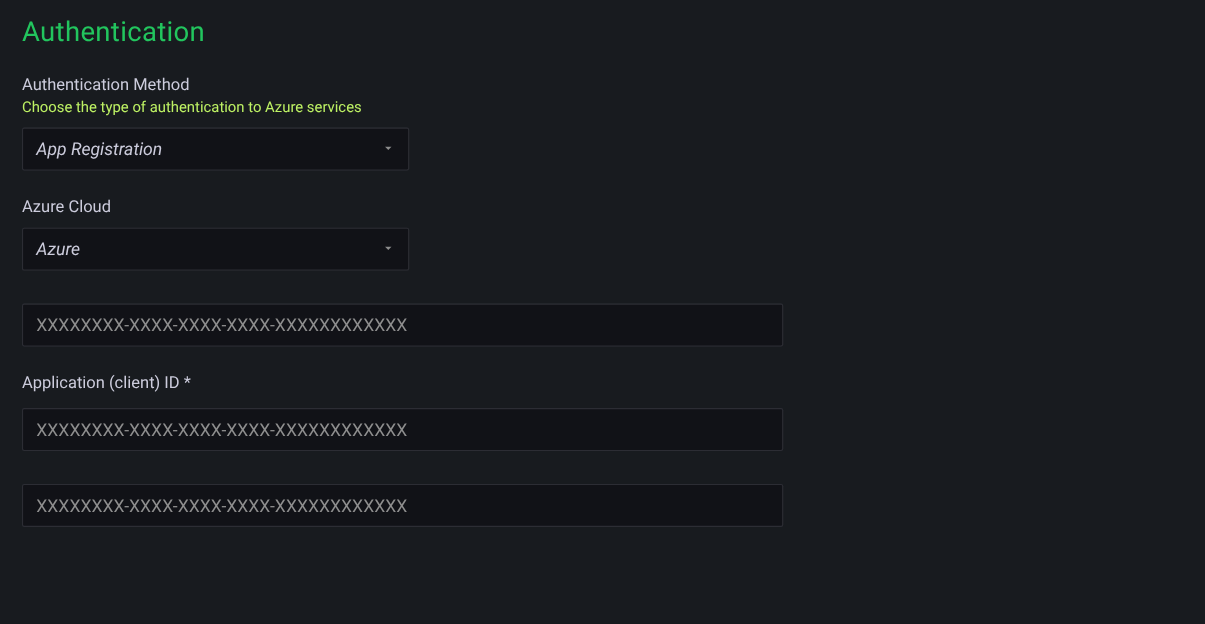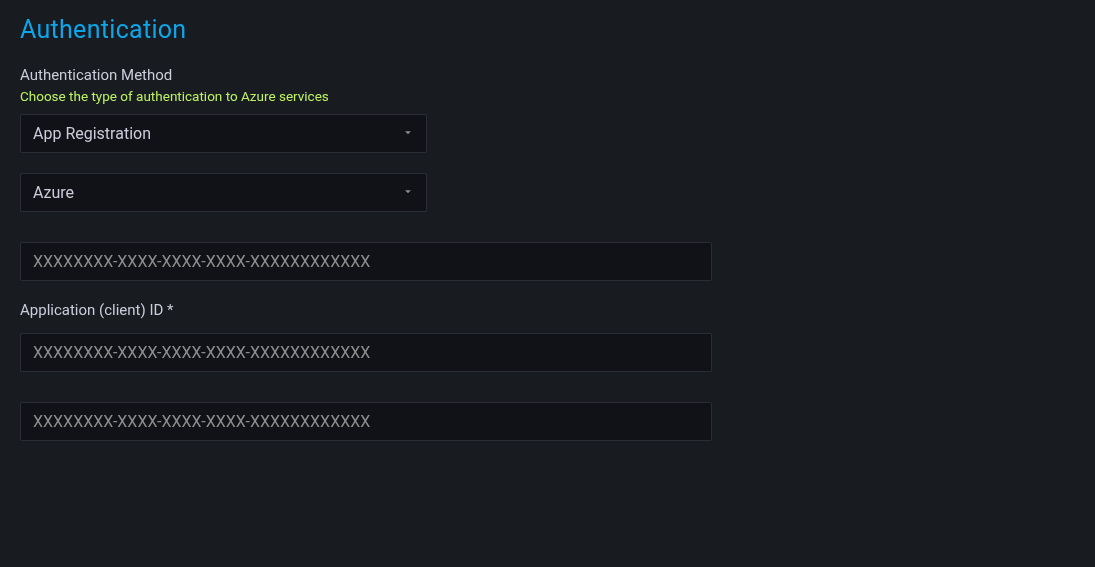--- a/index.html
+++ b/index.html
@@ -11,43 +11,44 @@
       background-color: #181b1f;
       color: #ccccdc;
       font-family: -apple-system, BlinkMacSystemFont, "Segoe UI", Roboto, Helvetica, Arial, sans-serif;
       width: 1095px;
       height: 567px;
       padding: 15px 20px;
     }
     .section-title {
       font-size: 25px;
       font-weight: 400;
-      color: #0ea5e9;
-      margin-bottom: 22px;
+      color: #22c55e;
       letter-spacing: 0.3px;
     }
     .field-group {
       margin-bottom: 20px;
     }
     .field-label {
       font-size: 15px;
       color: #ccccdc;
       font-weight: 400;
       margin-bottom: 4px;
       display: block;
+      margin-top: 24px;
     }
     .field-description {
       font-size: 13.5px;
       color: #bef264;
       margin-bottom: 8px;
       display: block;
     }
     .select-wrapper {
       position: relative;
-      width: 407px;
+      width: 352px;
+      font-style: italic;
     }
     .select {
       width: 100%;
       background-color: #111217;
       border: 1px solid rgba(204, 204, 220, 0.15);
       border-radius: 2px;
       color: #ccccdc;
       font-size: 16px;
       padding: 9px 34px 9px 12px;
       cursor: pointer;
@@ -102,20 +103,21 @@
     </div>
     <span class="chevron">
       <svg viewBox="0 0 24 24">
           <path d="M7 10l5 5 5-5z"></path>
         </svg>
     </span>
   </div>
 </div>
 
 <div class="field-group">
+  <label class="field-label">Azure Cloud</label>
   <div class="select-wrapper spacer-top">
     <div class="select">
       <span class="select-text">Azure</span>
     </div>
     <span class="chevron">
       <svg viewBox="0 0 24 24">
           <path d="M7 10l5 5 5-5z"></path>
         </svg>
     </span>
   </div>

